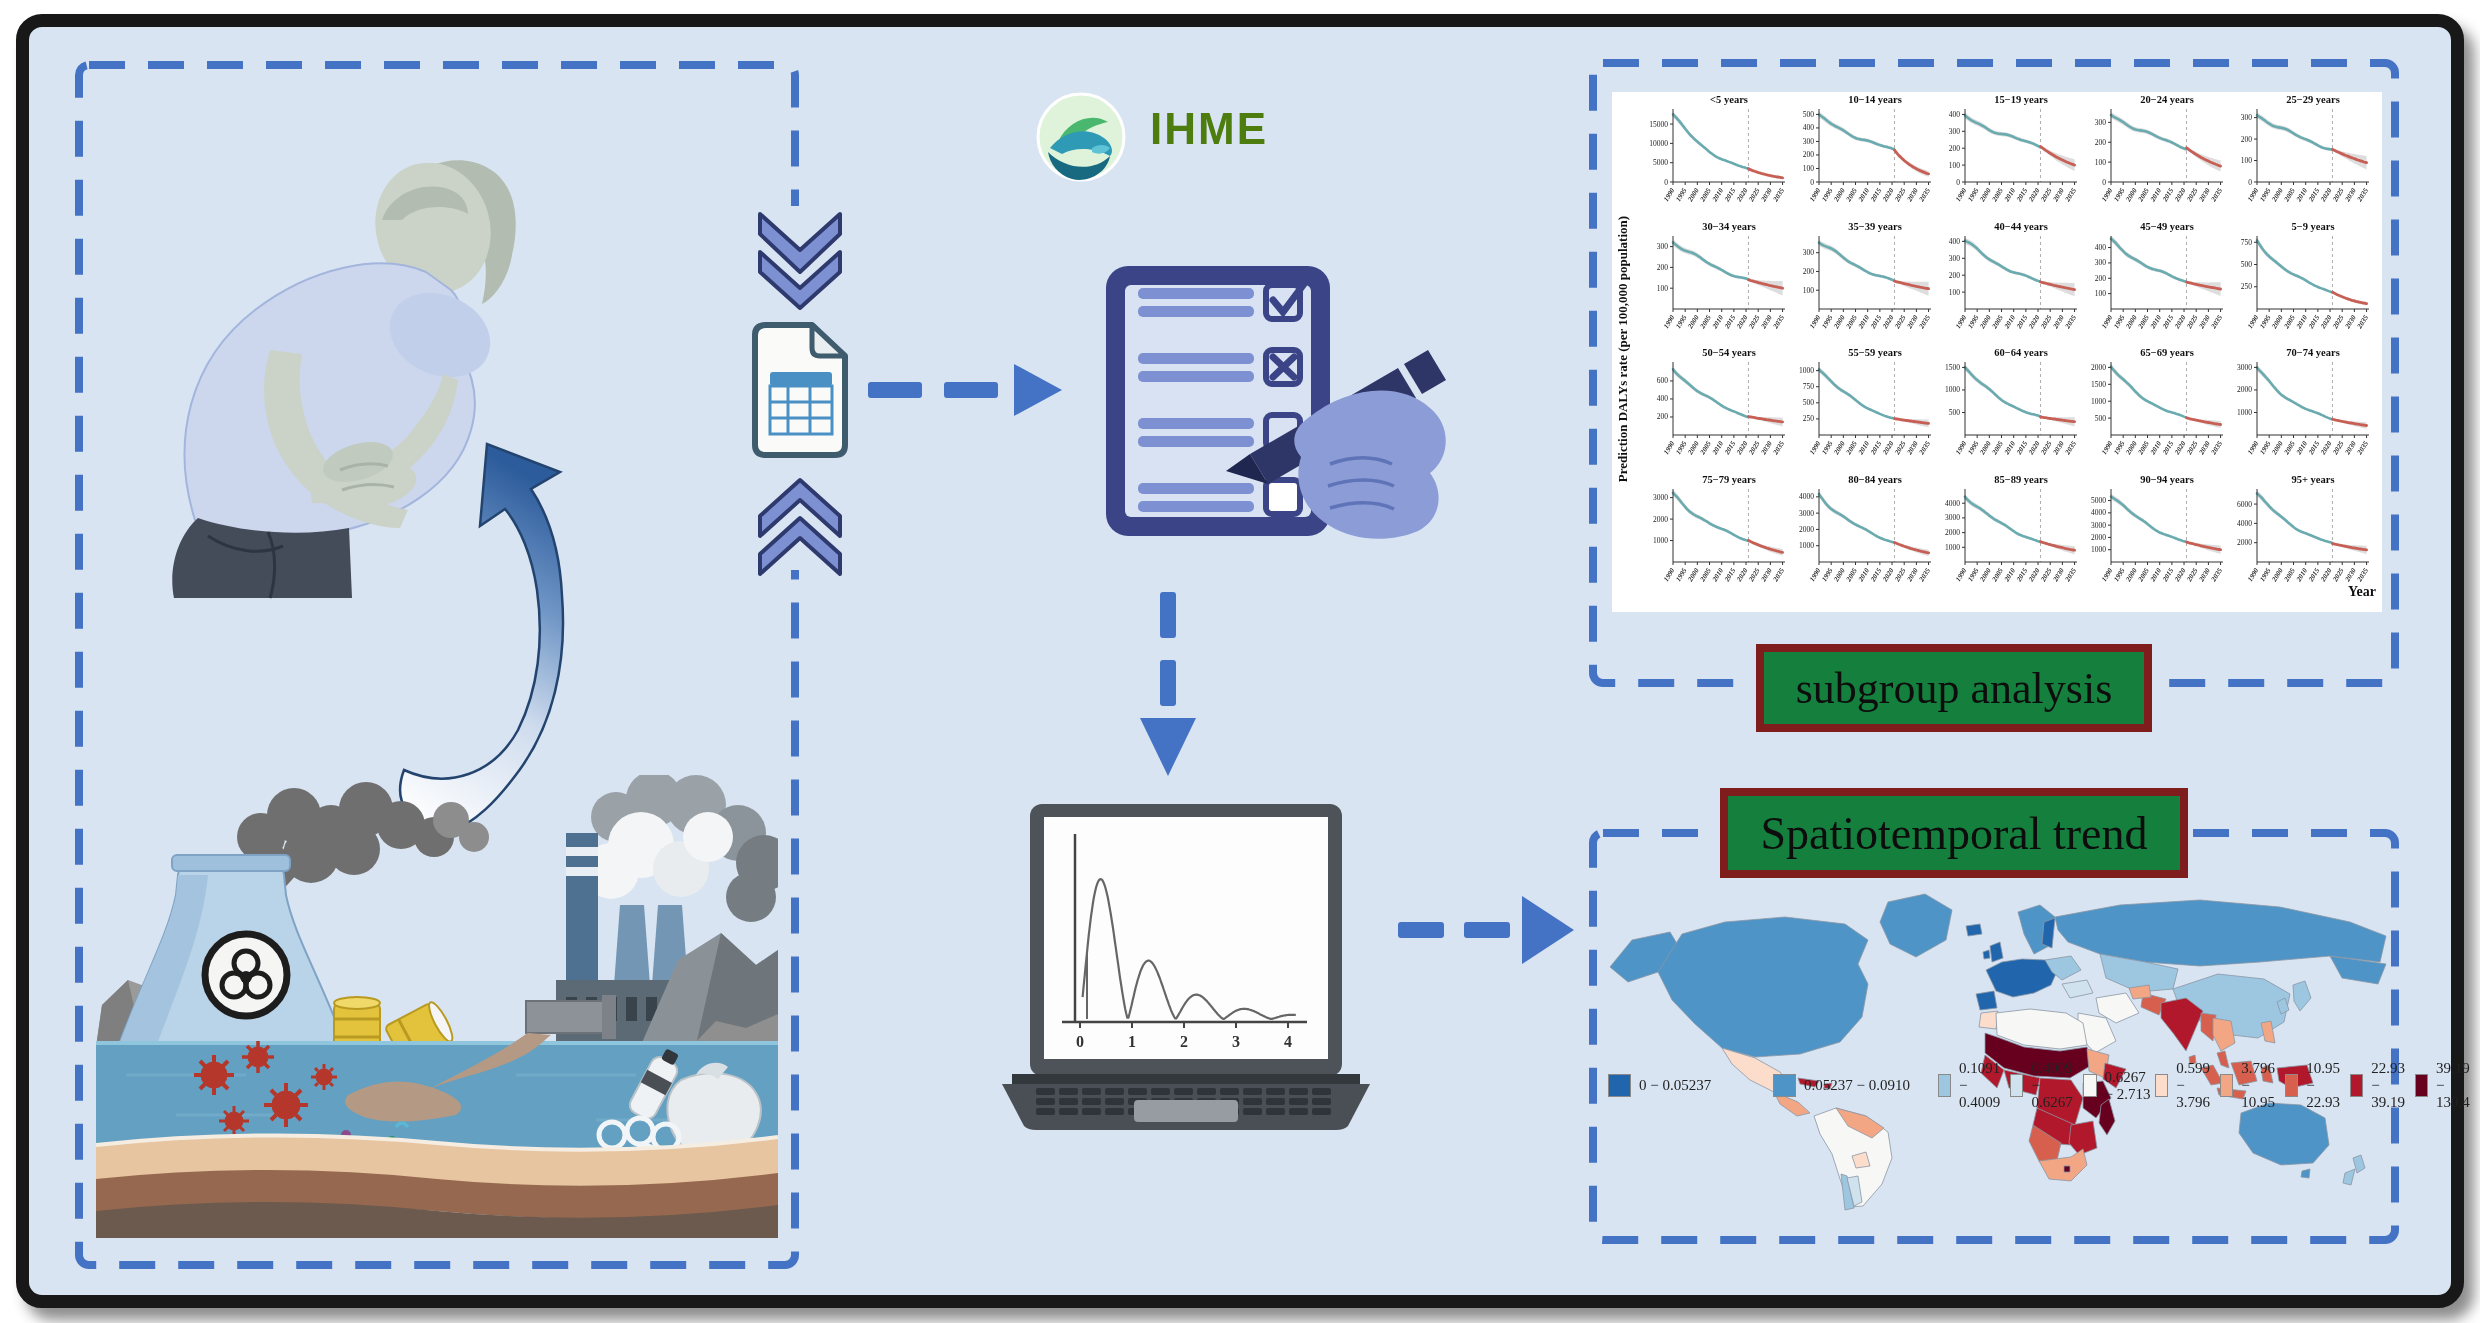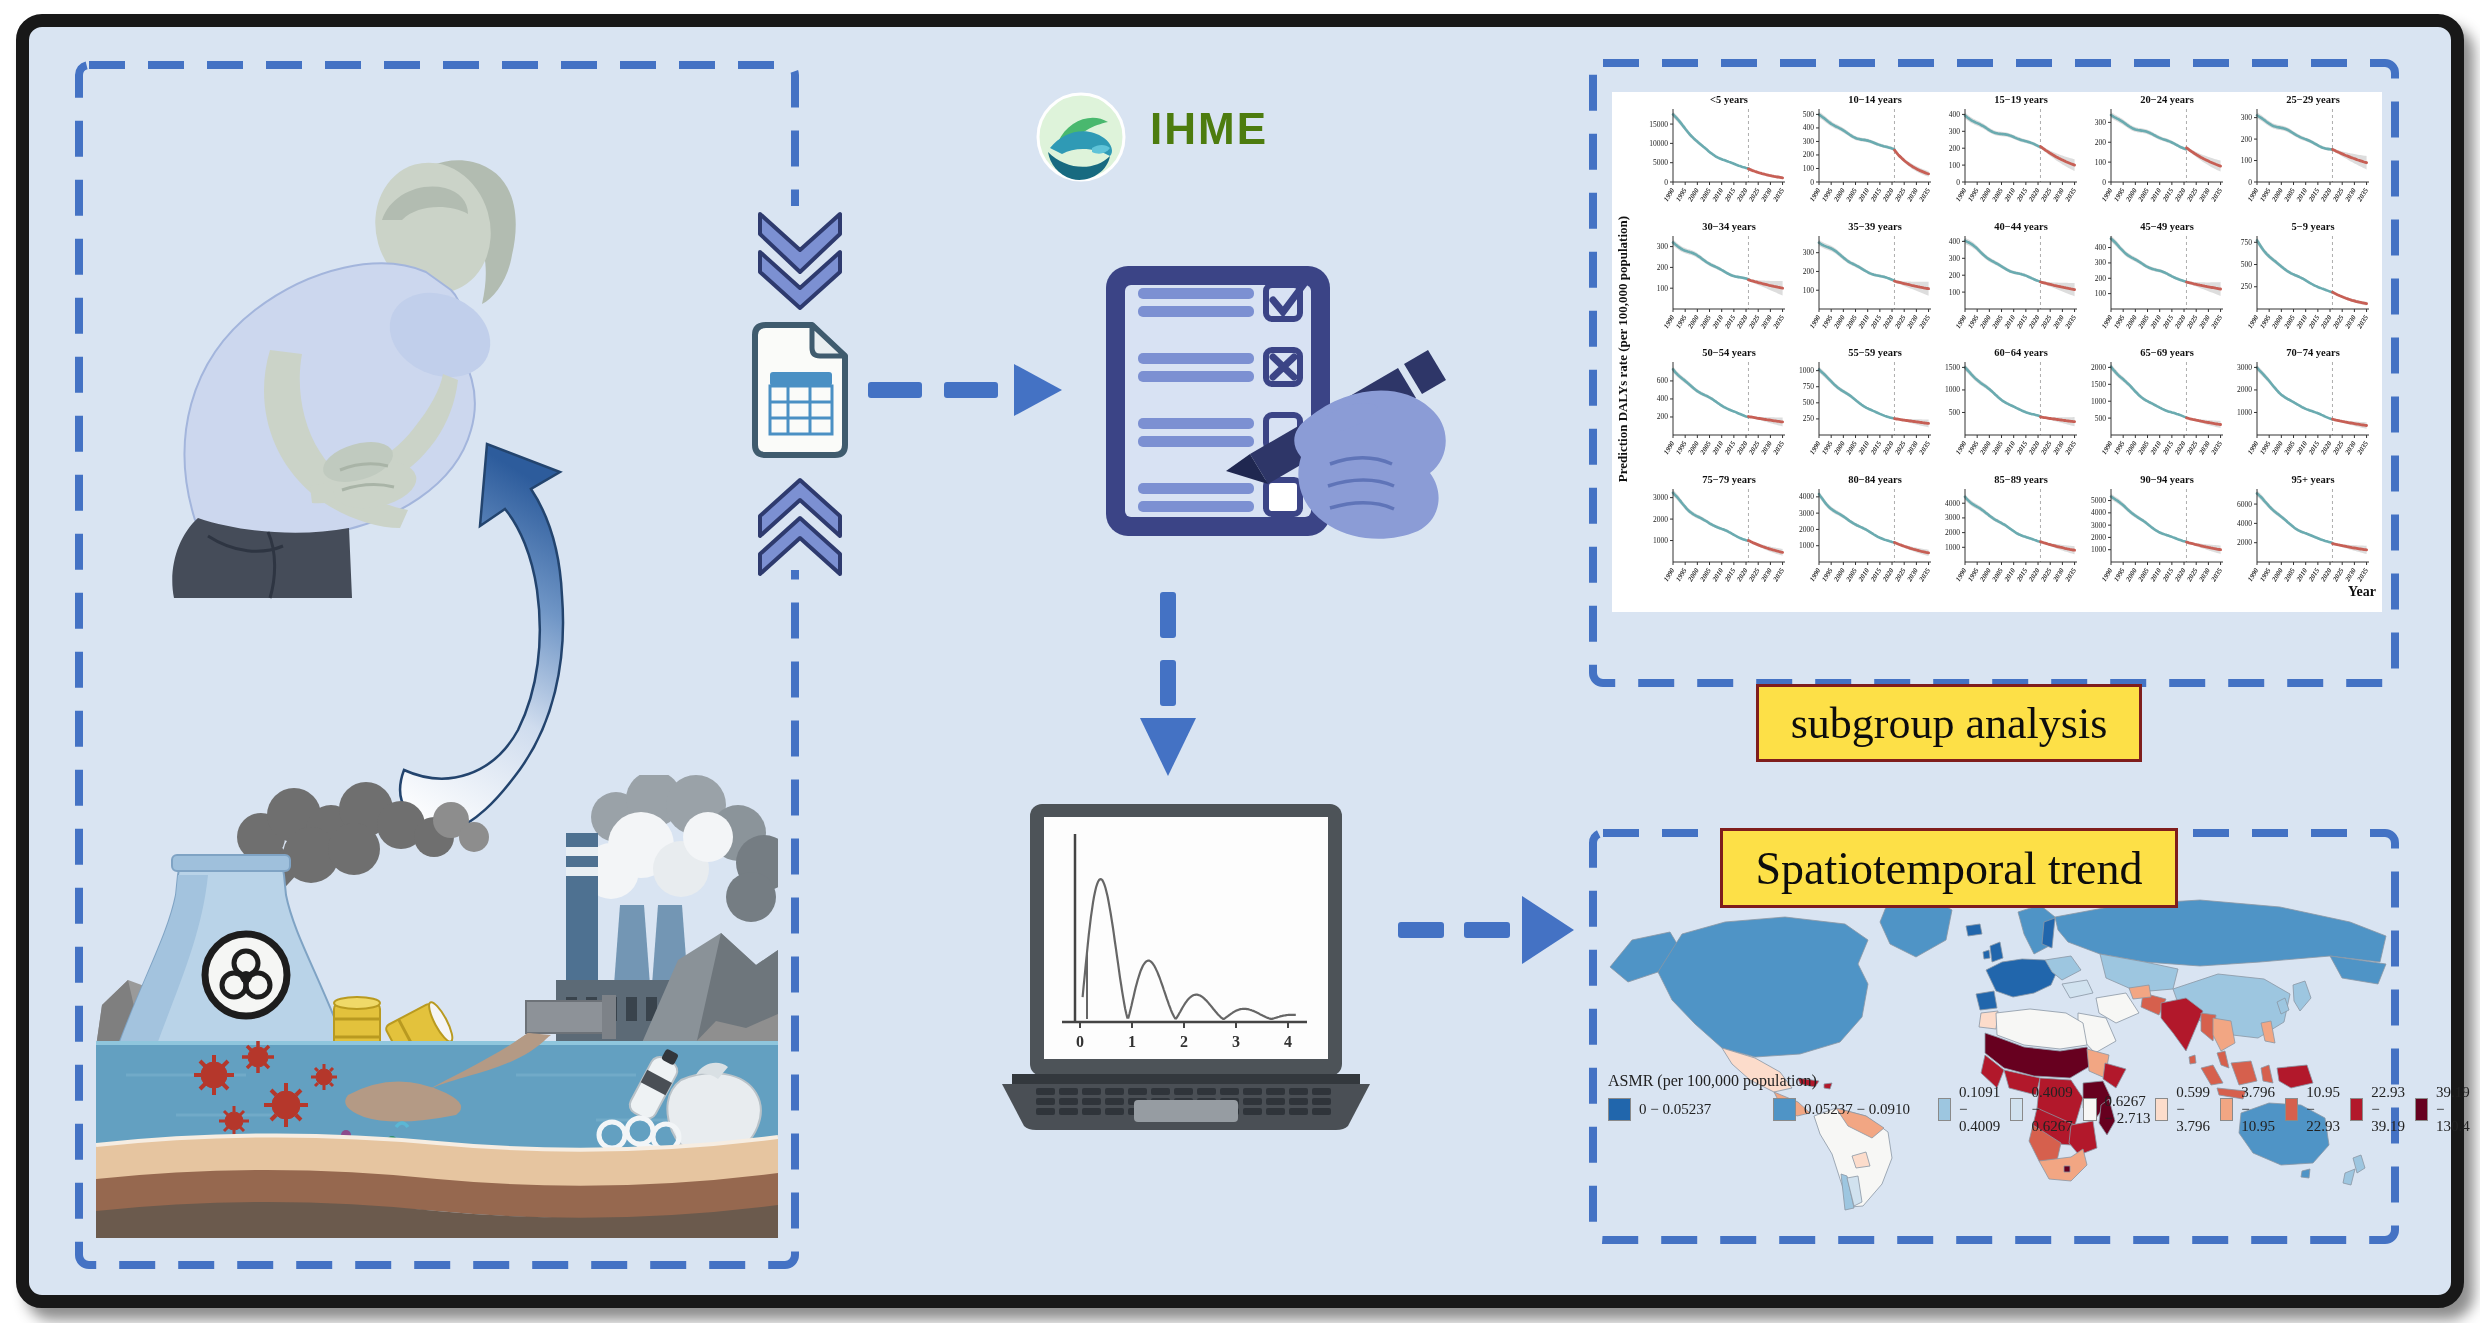--- a/index.html
+++ b/index.html
@@ -1,22 +1,22 @@
 <!DOCTYPE html>
 <html><head>
 <meta charset="utf-8">
 <style>
   html,body{margin:0;padding:0;background:#ffffff;width:2480px;height:1323px;overflow:hidden;
             font-family:"Liberation Serif",serif;}
   .abs{position:absolute;}
   #frame{left:16px;top:14px;width:2422px;height:1268px;background:#d9e4f2;
          border:13px solid #181818;border-radius:26px;box-shadow:10px 12px 14px rgba(0,0,0,.45);}
   .dashpanel{pointer-events:none;}
-  .labelbox{background:#fde047;border:3px solid #7f1d1d;display:flex;align-items:center;justify-content:center;
-            font-family:"Liberation Serif",serif;color:#0d0d0d;z-index:6;margin-top:40px;}
+  .labelbox{background:#15803d;border:8px solid #7f1d1d;display:flex;align-items:center;justify-content:center;
+            font-family:"Liberation Serif",serif;color:#0d0d0d;z-index:6;}
   #subgroup-card{left:1612px;top:92px;width:770px;height:520px;background:#ffffff;z-index:2;}
   #sg-grid{left:1644px;top:94px;width:732px;height:506px;z-index:3;display:flex;flex-wrap:wrap;}
   #sg-ylabel{left:1372px;top:340px;width:504px;height:18px;transform:rotate(-90deg);
              text-align:center;font-weight:bold;font-size:13px;color:#111;z-index:4;}
   #sg-xlabel{left:1646px;top:584px;width:730px;text-align:right;font-weight:bold;font-size:14px;color:#111;z-index:4;}
   #ihme-text{left:1150px;top:104px;font-family:"Liberation Sans",sans-serif;font-weight:800;
              font-size:44px;letter-spacing:2px;color:#4d7c0f;}
   #map-legend{left:1608px;top:1072px;z-index:5;color:#222;}
   #map-legend .lg-title{font-size:16px;margin-bottom:6px;}
   .lg-grid{display:grid;grid-template-columns:165px 165px;grid-auto-rows:27px;grid-auto-flow:column;}
@@ -1200,21 +1200,20 @@
       <path d="M631,191L651,189L657,209L639,213Z" fill="#d6604d" stroke="#8a97a5" stroke-width="0.8" stroke-linejoin="round"></path>
       <path d="M661,196L669,193L673,211L663,209Z" fill="#d6604d" stroke="#8a97a5" stroke-width="0.8" stroke-linejoin="round"></path>
       <path d="M677,196L707,193L713,211L691,216L679,209Z" fill="#b2182b" stroke="#8a97a5" stroke-width="0.8" stroke-linejoin="round"></path>
       <path d="M641,241L669,231L701,233L725,246L729,273L713,291L681,293L653,281L639,261Z" fill="#4f94c6" stroke="#8a97a5" stroke-width="0.8" stroke-linejoin="round"></path>
       <path d="M702,299L710,297L709,306L701,305Z" fill="#4f94c6" stroke="#8a97a5" stroke-width="0.8" stroke-linejoin="round"></path>
       <path d="M753,286L761,283L765,296L757,301Z" fill="#9dc6e0" stroke="#8a97a5" stroke-width="0.8" stroke-linejoin="round"></path>
       <path d="M745,301L755,297L751,313L743,311Z" fill="#9dc6e0" stroke="#8a97a5" stroke-width="0.8" stroke-linejoin="round"></path>
     </svg>
 </div>
 <div id="map-legend" class="abs">
-  <div class="lg-title">ASMR (per 100,000 population)</div>
   <div class="lg-grid" id="lg-grid">
       <div class="lg-row">
         <span class="lg-sw" style="background:#2166ac"></span>
                    <span class="lg-lab">0 − 0.05237</span>
       </div>
       <div class="lg-row">
         <span class="lg-sw" style="background:#4f94c6"></span>
                    <span class="lg-lab">0.05237 − 0.0910</span>
       </div>
       <div class="lg-row">

